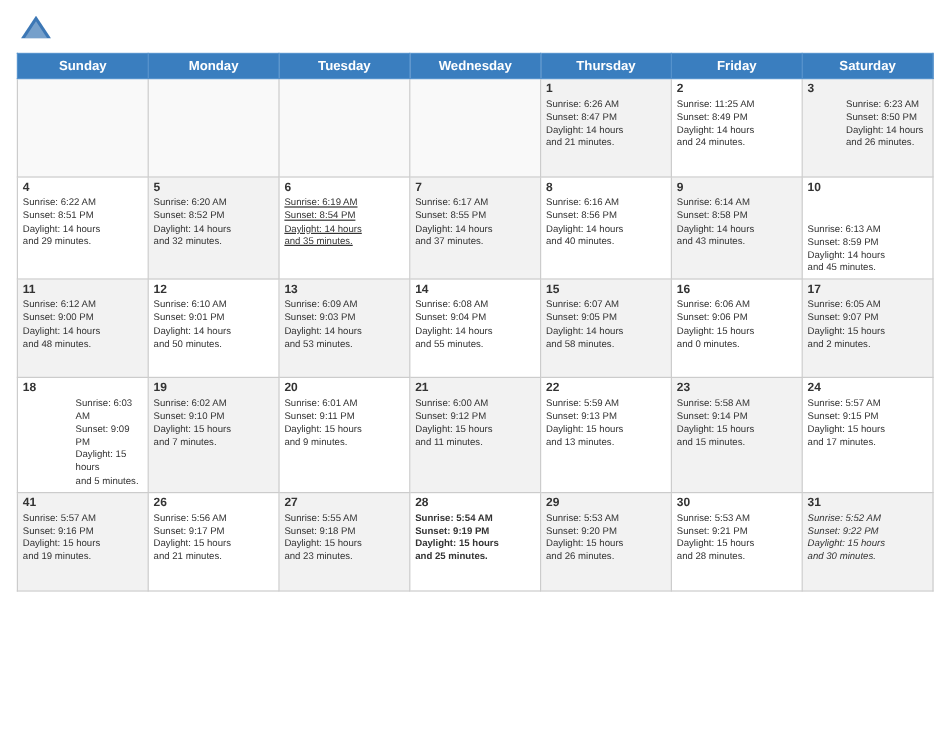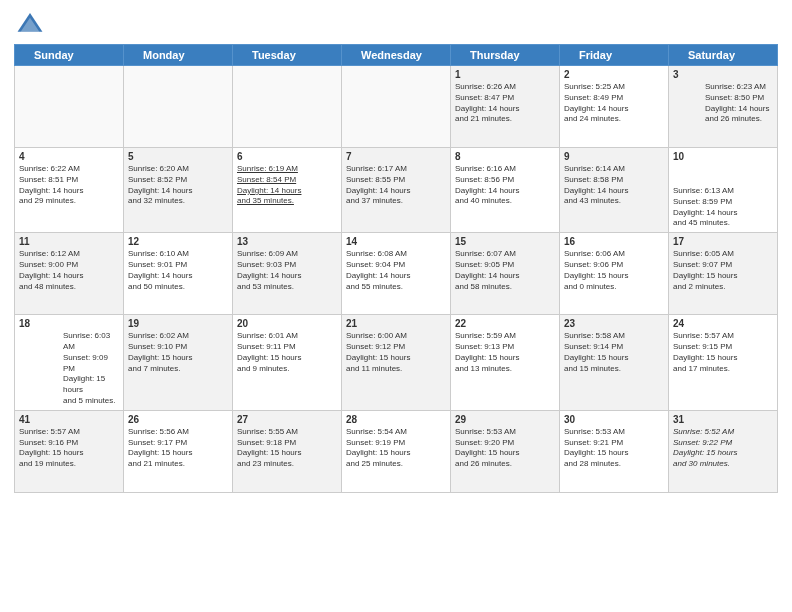--- a/index.html
+++ b/index.html
@@ -63,22 +63,22 @@
     .calendar {
       width: 100%;
       border-collapse: collapse;
       border: 1px solid #ccc;
     }
     .calendar th {
       background-color: #3a7ebf;
       color: #fff;
       font-size: 11px;
       font-weight: bold;
-      text-align: left;
-      padding: 4px 19px;
+      text-align: center;
+      padding: 4px 5px;
       border: 1px solid #5592cc;
     }
     .calendar td {
       vertical-align: top;
       border: 1px solid #ccc;
       padding: 3px 4px;
       font-size: 8.5px;
       color: #333;
       background: #fff;
       width: calc(100% / 7);
@@ -144,21 +144,21 @@
           <td class="empty"></td>
           <td class="shade">
             <div class="day-num">1</div>
             <div class="day-info" style="white-space: pre-line;">Sunrise: 6:26 AM
 Sunset: 8:47 PM
 Daylight: 14 hours
 and 21 minutes.</div>
           </td>
           <td>
             <div class="day-num">2</div>
-            <div class="day-info" style="white-space: pre-line;">Sunrise: 5:25 AM
+            <div class="day-info" style="white-space: pre-line;">Sunrise: 11:25 AM
 Sunset: 8:49 PM
 Daylight: 14 hours
 and 24 minutes.</div>
           </td>
           <td class="shade">
             <div class="day-num">3</div>
             <div class="day-info" style="white-space: pre-line; margin-left: 32px;">Sunrise: 6:23 AM
 Sunset: 8:50 PM
 Daylight: 14 hours
 and 26 minutes.</div>
@@ -334,21 +334,21 @@
           </td>
           <td class="shade">
             <div class="day-num">27</div>
             <div class="day-info" style="white-space: pre-line;">Sunrise: 5:55 AM
 Sunset: 9:18 PM
 Daylight: 15 hours
 and 23 minutes.</div>
           </td>
           <td>
             <div class="day-num">28</div>
-            <div class="day-info" style="white-space: pre-line;">Sunrise: 5:54 AM
+            <div class="day-info" style="white-space: pre-line; font-weight: bold;">Sunrise: 5:54 AM
 Sunset: 9:19 PM
 Daylight: 15 hours
 and 25 minutes.</div>
           </td>
           <td class="shade">
             <div class="day-num">29</div>
             <div class="day-info" style="white-space: pre-line;">Sunrise: 5:53 AM
 Sunset: 9:20 PM
 Daylight: 15 hours
 and 26 minutes.</div>

